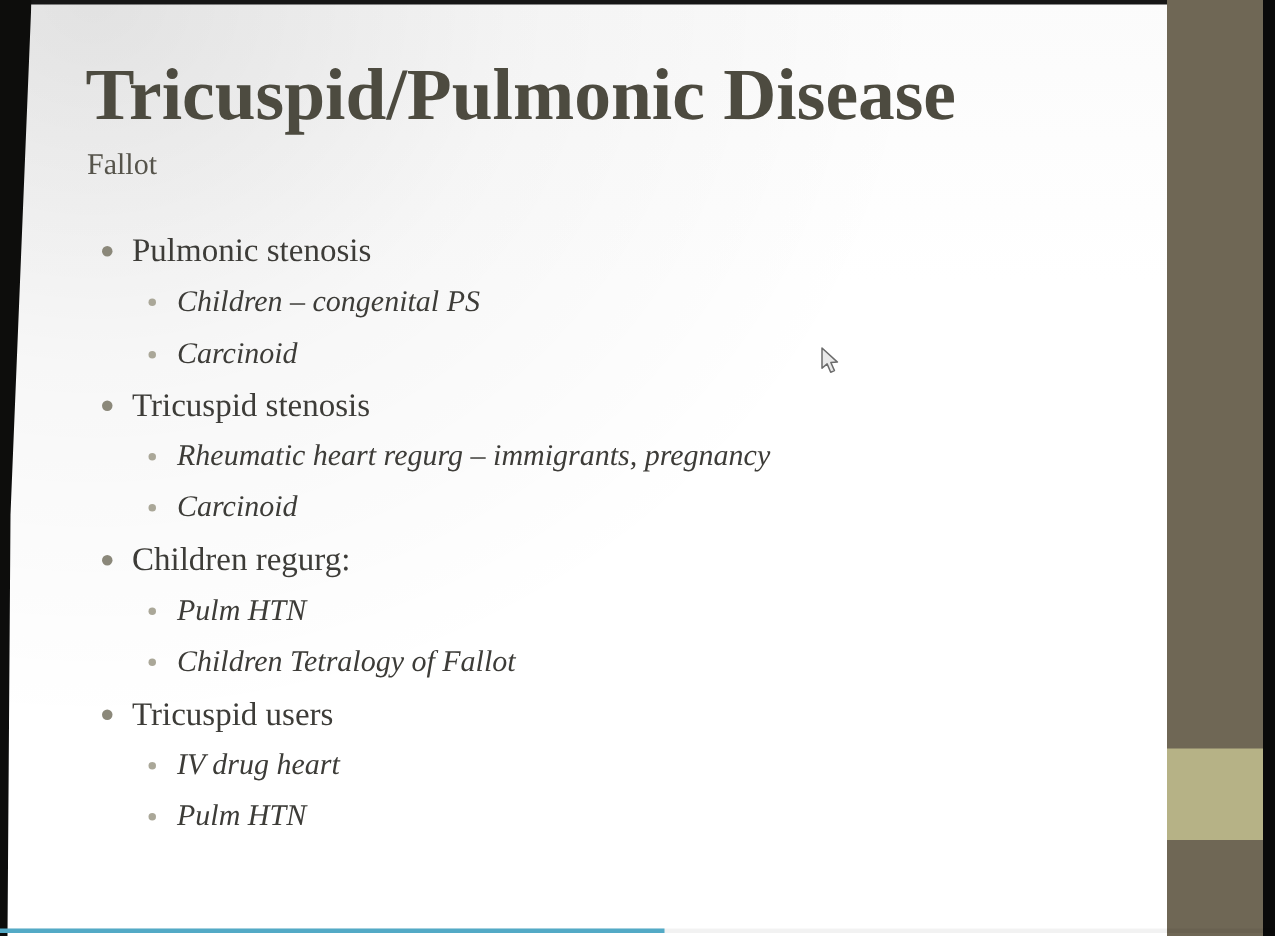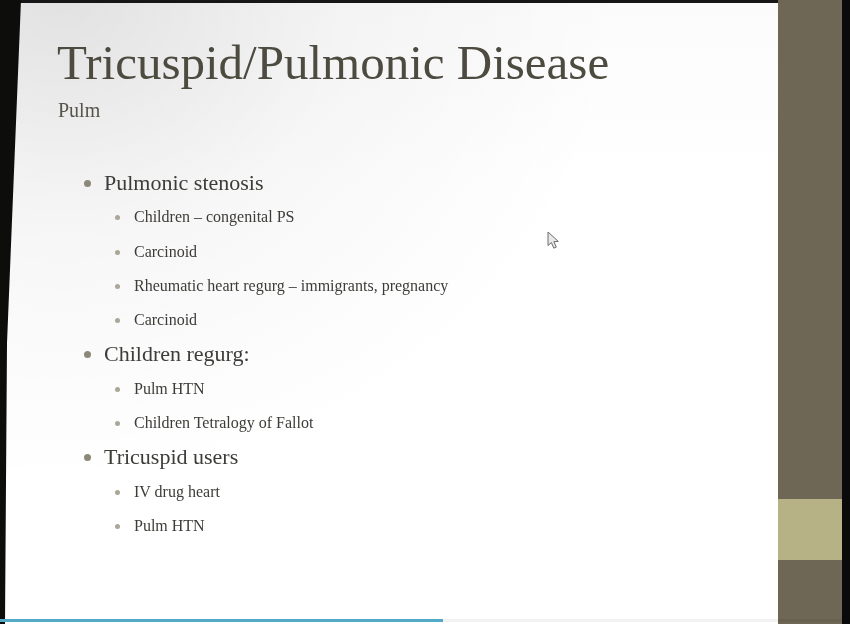--- a/index.html
+++ b/index.html
@@ -30,25 +30,25 @@
     position:absolute;left:57px;top:34px;width:700px;
     font-size:49px;line-height:58px;letter-spacing:0px;
   }
   #subtitle{
     position:absolute;left:58px;top:97px;width:400px;
     font-size:20px;line-height:26px;
   }
   
   #bullets{
     position:absolute;left:58px;top:150px;width:700px;
-    list-style:none;margin:16px;padding:0;
+    list-style:none;margin:0;padding:0;
   }
   #bullets li{position:relative;line-height:34.3px;}
   #bullets li.main{font-size:22px;padding-left:30px;}
-  #bullets li.sub{font-size:16px;padding-left:60px;}
+  #bullets li.sub{font-size:20px;padding-left:60px;font-style:italic;}
   #bullets li.main .dot{
     position:absolute;left:10px;top:14px;width:7px;height:7px;border-radius:50%;
     background:#8b887a;
   }
   #bullets li.sub .dot{
     position:absolute;left:41px;top:15px;width:5px;height:5px;border-radius:50%;
     background:#aaa798;
   }
   
   #progress-track{
@@ -58,26 +58,27 @@
   #progress-fill{position:absolute;left:0;top:0;height:3px;}
   
   #cursor{position:absolute;left:547px;top:231px;width:13px;height:19px;}
 </style>
 </head>
 <body>
 
 <div id="stage">
 
   <div id="slide">
-    <div id="title" style="color: rgb(77, 75, 64);">Tricuspid/Pulmonic Disease</div>
-    <div id="subtitle" style="color: rgb(86, 84, 75);">Pulm</div>
+    <div id="title" style="color: rgb(77, 75, 64); font-weight: bold;">Tricuspid/Pulmonic Disease</div>
+    <div id="subtitle" style="color: rgb(86, 84, 75);">Fallot</div>
     <ul id="bullets" style="color: rgb(61, 60, 56);">
         <li class="main"><span class="dot"></span><span>Pulmonic stenosis</span></li>
         <li class="sub"><span class="dot"></span><span>Children – congenital PS</span></li>
         <li class="sub"><span class="dot"></span><span>Carcinoid</span></li>
+        <li class="main"><span class="dot"></span><span>Tricuspid stenosis</span></li>
         <li class="sub"><span class="dot"></span><span>Rheumatic heart regurg – immigrants, pregnancy</span></li>
         <li class="sub"><span class="dot"></span><span>Carcinoid</span></li>
         <li class="main"><span class="dot"></span><span>Children regurg:</span></li>
         <li class="sub"><span class="dot"></span><span>Pulm HTN</span></li>
         <li class="sub"><span class="dot"></span><span>Children Tetralogy of Fallot</span></li>
         <li class="main"><span class="dot"></span><span>Tricuspid users</span></li>
         <li class="sub"><span class="dot"></span><span>IV drug heart</span></li>
         <li class="sub"><span class="dot"></span><span>Pulm HTN</span></li>
       </ul>
   </div>

